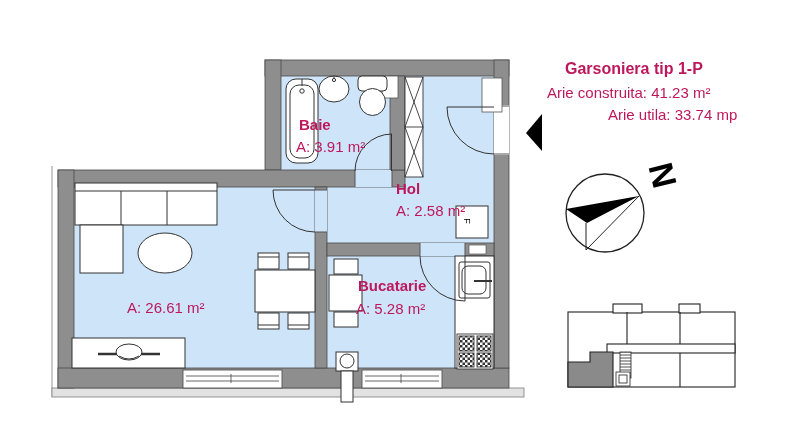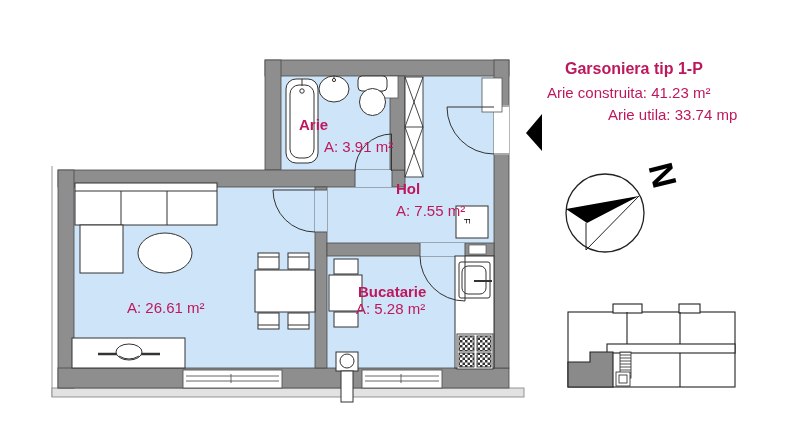--- a/index.html
+++ b/index.html
@@ -201,29 +201,29 @@
     <line x1="680" y1="312" x2="680" y2="344"></line>
     <line x1="680" y1="353" x2="680" y2="387"></line>
     <rect x="607" y="344" width="128" height="9"></rect>
     <polygon points="568,362 590,362 590,352 613,352 613,387 568,387" fill="#8a8a8a"></polygon>
     <rect x="620" y="352" width="11" height="26" fill="url(#stairpat)" stroke-width="0.8"></rect>
     <rect x="616" y="372" width="14" height="14" stroke-width="0.8"></rect>
     <rect x="619" y="375" width="8" height="8" stroke-width="0.8"></rect>
   </g>
 </svg>
 
-<div class="lbl bold" style="left:299px;top:117px;">Arie</div>
-<div class="lbl" style="left:296px;top:139px;margin-left:28px;">A: 3.91 m²</div>
+<div class="lbl bold" style="left:299px;top:117px;">Baie</div>
+<div class="lbl" style="left:296px;top:139px;">A: 3.91 m²</div>
 
 <div class="lbl bold" style="left:396px;top:181px;">Hol</div>
-<div class="lbl" style="left:396px;top:203px;">A: 7.55 m²</div>
+<div class="lbl" style="left:396px;top:203px;">A: 2.58 m²</div>
 
 <div class="lbl" style="left:127px;top:300px;">A: 26.61 m²</div>
 
-<div class="lbl bold" style="left:358px;top:284px;text-align:right;">Bucatarie</div>
+<div class="lbl bold" style="left:358px;top:278px;text-align:right;">Bucatarie</div>
 <div class="lbl" style="left:356px;top:301px;">A: 5.28 m²</div>
 
 <div class="lbl title" style="left:565px;top:60px;">Garsoniera tip 1-P</div>
 <div class="lbl" style="left:547px;top:85px;">Arie construita: 41.23 m²</div>
 <div class="lbl" style="left:565px;top:107px;margin-left:43px;">Arie utila: 33.74 mp</div>
 
 <div class="north">N</div>
 
 <div class="furnace">F</div>
 

